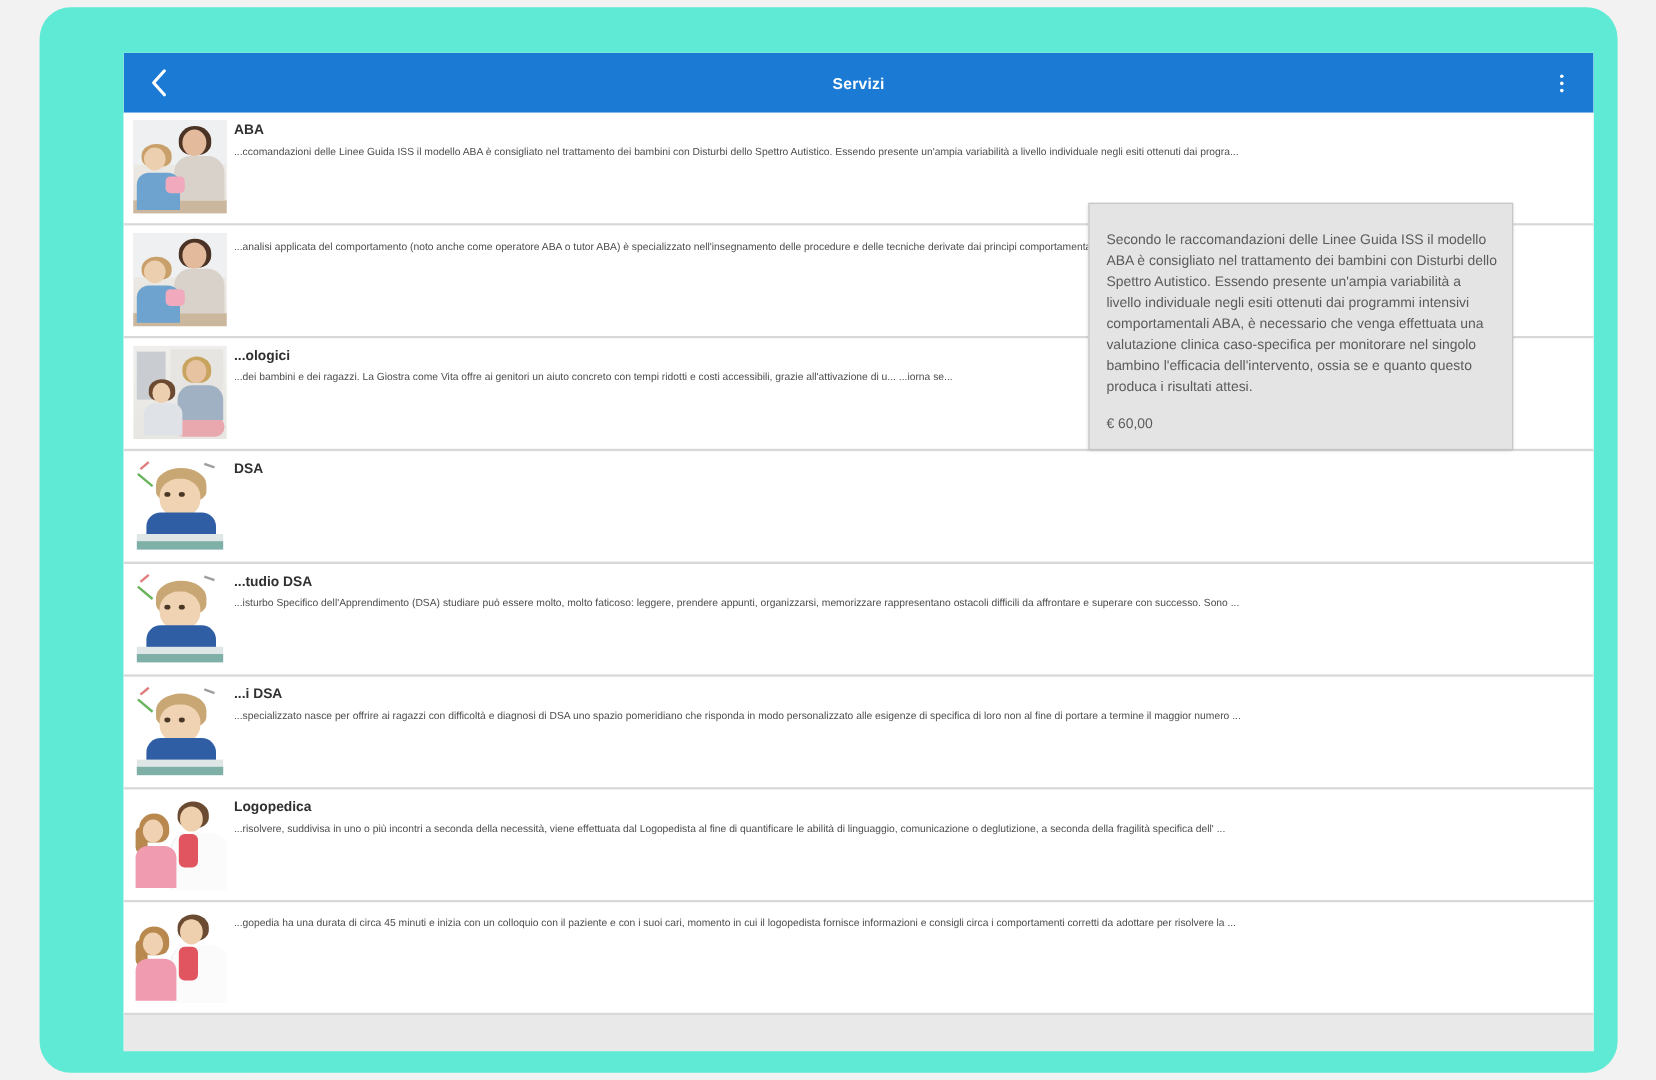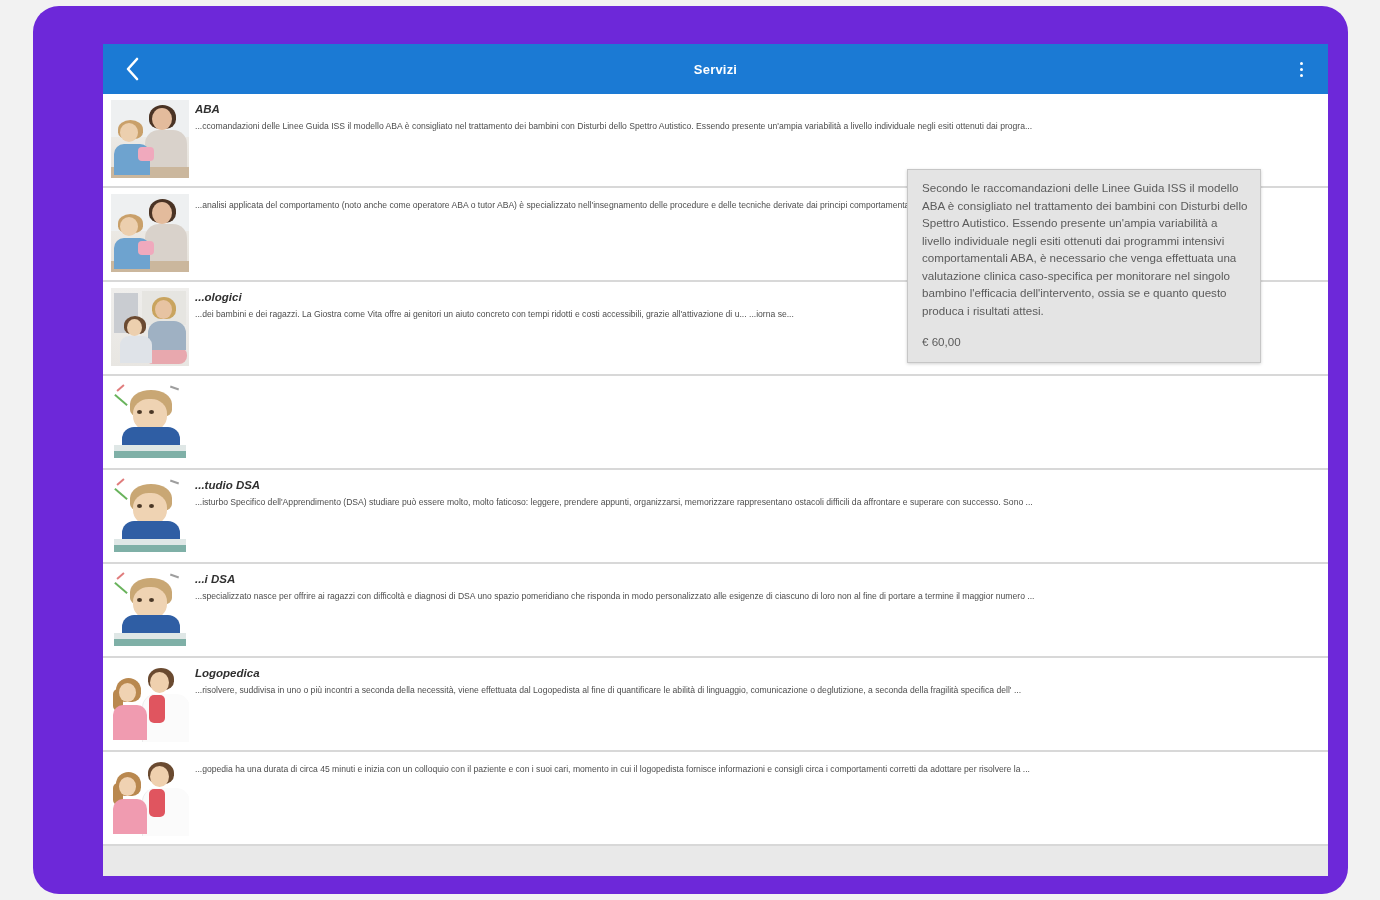--- a/index.html
+++ b/index.html
@@ -6,21 +6,21 @@
   html, body {
     width: 1380px; height: 900px;
     background: #f2f2f2;
     font-family: "Liberation Sans", sans-serif;
     overflow: hidden;
   }
   #device-frame {
     position: absolute;
     left: 33px; top: 6px;
     width: 1315px; height: 888px;
-    background: #6d28d9;
+    background: #5eead4;
     border-radius: 26px;
   }
   #app-viewport {
     position: absolute;
     left: 70px; top: 38px;
     width: 1225px; height: 832px;
     background: #ffffff;
     overflow: hidden;
   }
   
@@ -92,21 +92,20 @@
     padding-right: 10px;
   }
   .row-title {
     font-size: 11.5px;
     font-weight: bold;
     color: #303030;
     line-height: 15px;
     margin-bottom: 4px;
     white-space: nowrap;
     overflow: hidden;
-    font-style: italic;
   }
   .row-desc {
     font-size: 8.6px;
     color: #4d4d4d;
     line-height: 11px;
     white-space: nowrap;
     overflow: hidden;
     text-overflow: ellipsis;
     max-width: 1140px;
   }
@@ -164,20 +163,21 @@
     background: #e4e4e4;
     border: 1px solid #c6c6c6;
     padding: 9px 12px 11px 14px;
     z-index: 40;
     box-shadow: 0 1px 3px rgba(0,0,0,.18);
   }
   #tooltip-text {
     font-size: 11.6px;
     line-height: 17.5px;
     color: #5b5b5b;
+    margin-top: 12px;
   }
   #tooltip-price {
     font-size: 11.6px;
     line-height: 18px;
     color: #5b5b5b;
     margin-top: 14px;
   }
 </style>
 </head>
 <body>
@@ -272,20 +272,21 @@
               <span class="boy-hair"></span>
               <span class="boy-face"></span>
               <span class="eyeL"></span>
               <span class="eyeR"></span>
               <span class="boy-body"></span>
               <span class="book-top"></span>
               <span class="book-mid"></span>
             </div>
         </div>
         <div class="row-body">
+          <div class="row-title">DSA</div>
         </div>
       </div>
 
       <div class="service-row">
         <div class="row-thumb">
           <div class="art art-dsa">
               <span class="markA"></span>
               <span class="markB"></span>
               <span class="markC"></span>
               <span class="boy-hair"></span>
@@ -313,21 +314,21 @@
               <span class="boy-face"></span>
               <span class="eyeL"></span>
               <span class="eyeR"></span>
               <span class="boy-body"></span>
               <span class="book-top"></span>
               <span class="book-mid"></span>
             </div>
         </div>
         <div class="row-body">
           <div class="row-title">...i DSA</div>
-          <div class="row-desc">...specializzato nasce per offrire ai ragazzi con difficoltà e diagnosi di DSA uno spazio pomeridiano che risponda in modo personalizzato alle esigenze di ciascuno di loro non al fine di portare a termine il maggior numero ...</div>
+          <div class="row-desc">...specializzato nasce per offrire ai ragazzi con difficoltà e diagnosi di DSA uno spazio pomeridiano che risponda in modo personalizzato alle esigenze di specifica di loro non al fine di portare a termine il maggior numero ...</div>
         </div>
       </div>
 
       <div class="service-row">
         <div class="row-thumb">
           <div class="art art-logo">
               <span class="t-hair"></span>
               <span class="t-head"></span>
               <span class="t-coat"></span>
               <span class="t-scarf"></span>

